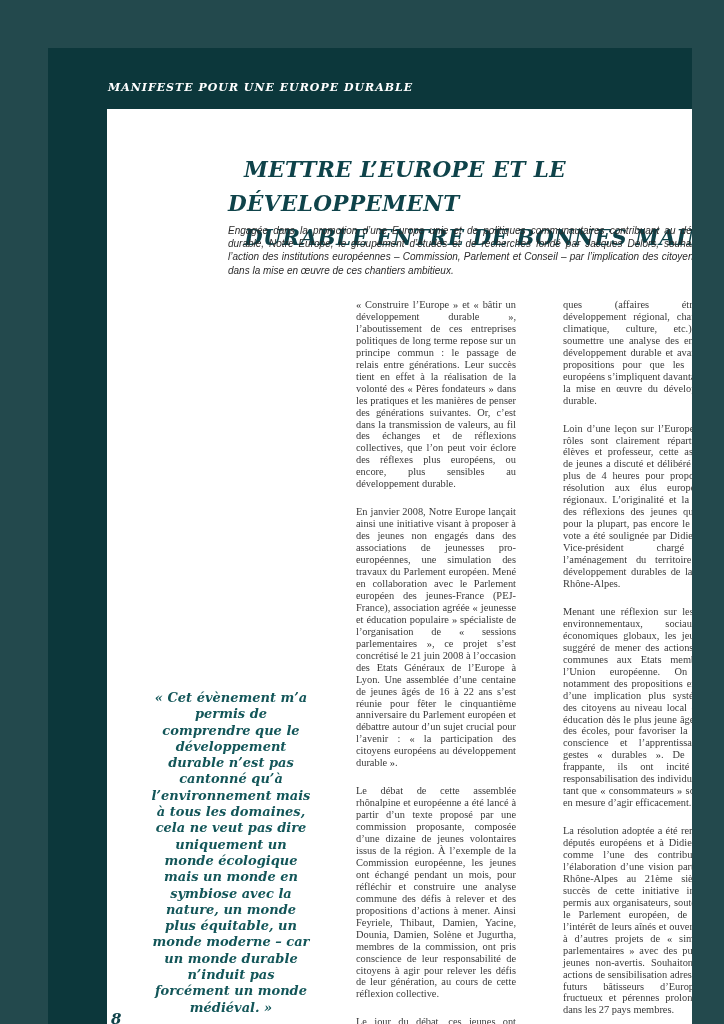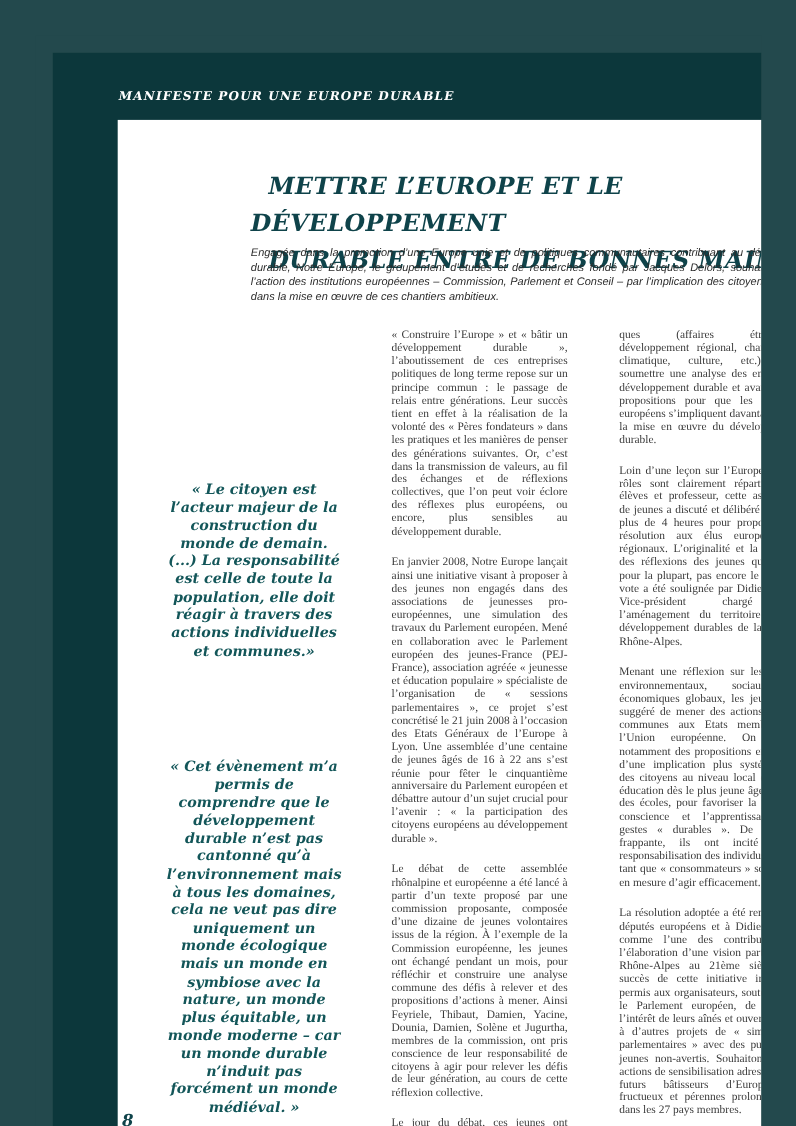--- a/index.html
+++ b/index.html
@@ -112,21 +112,20 @@
   <div class="sheet">
 
     <h1 class="article-title">
       <span>METTRE L’EUROPE ET LE DÉVELOPPEMENT</span><br>
       <span>DURABLE ENTRE DE BONNES MAINS</span>
     </h1>
 
     <p class="intro">Engagée dans la promotion d’une Europe unie et de politiques communautaires contribuant au développement durable, Notre Europe, le groupement d’études et de recherches fondé par Jacques Delors, souhaite prolonger l’action des institutions européennes – Commission, Parlement et Conseil – par l’implication des citoyens européens dans la mise en œuvre de ces chantiers ambitieux.</p>
 
     <div class="quote-block quote-1">
-      <p>« Le citoyen est l’acteur majeur de la construction du monde de demain. (...) La responsabilité est celle de toute la population, elle doit réagir à travers des actions individuelles et communes.»</p>
     </div>
 
     <div class="quote-block quote-2">
       <p>«  Cet évènement m’a permis de comprendre que le développement durable n’est pas cantonné qu’à l’environnement mais à tous les domaines, cela ne veut pas dire uniquement un monde écologique mais un monde en symbiose avec la nature, un monde plus équitable, un monde moderne – car un monde durable n’induit pas forcément un monde médiéval. »</p>
       <p class="quote-author">Thibaut, 20 ans</p>
     </div>
 
     <div class="body-col col-middle">
       <p>« Construire l’Europe » et « bâtir un développement durable », l’aboutissement de ces entreprises politiques de long terme repose sur un principe commun : le passage de relais entre générations. Leur succès tient en effet à la réalisation de la volonté des « Pères fondateurs » dans les pratiques et les manières de penser des générations suivantes. Or, c’est dans la transmission de valeurs, au fil des échanges et de réflexions collectives, que l’on peut voir éclore des réflexes plus européens, ou encore, plus sensibles au développement durable.</p>
       <p>En janvier 2008, Notre Europe lançait ainsi une initiative visant à proposer à des jeunes non engagés dans des associations de jeunesses pro-européennes, une simulation des travaux du Parlement européen. Mené en collaboration avec le Parlement européen des jeunes-France (PEJ-France), association agréée « jeunesse et éducation populaire » spécialiste de l’organisation de « sessions parlementaires », ce projet s’est concrétisé le 21 juin 2008 à l’occasion des Etats Généraux de l’Europe à Lyon. Une assemblée d’une centaine de jeunes âgés de 16 à 22 ans s’est réunie pour fêter le cinquantième anniversaire du Parlement européen et débattre autour d’un sujet crucial pour l’avenir : « la participation des citoyens européens au développement durable ».</p>

